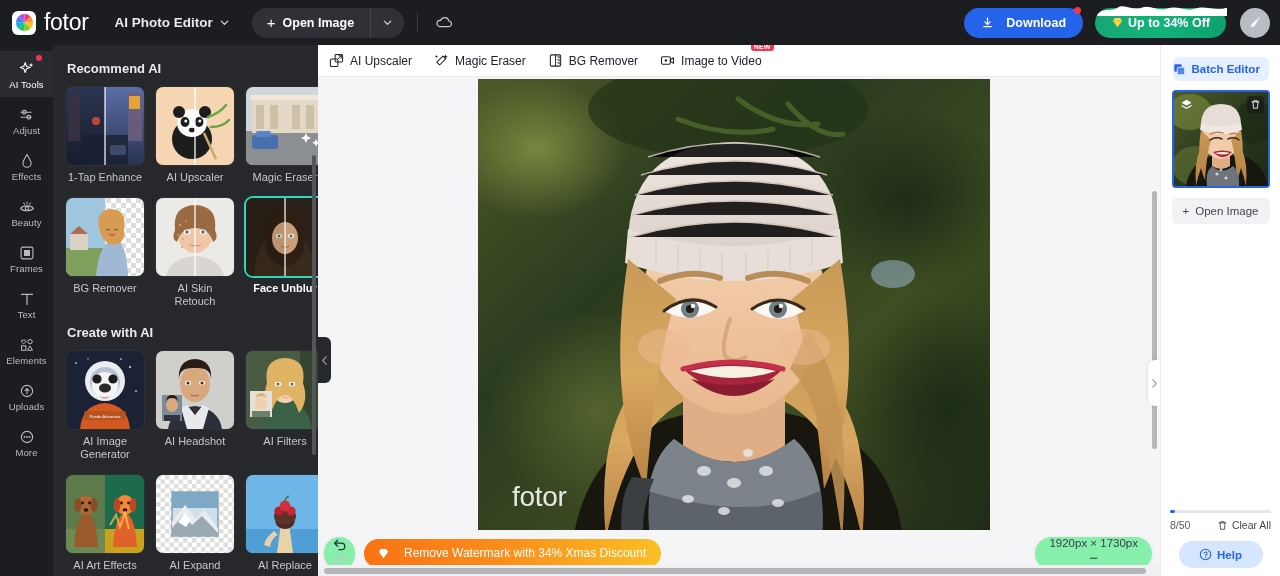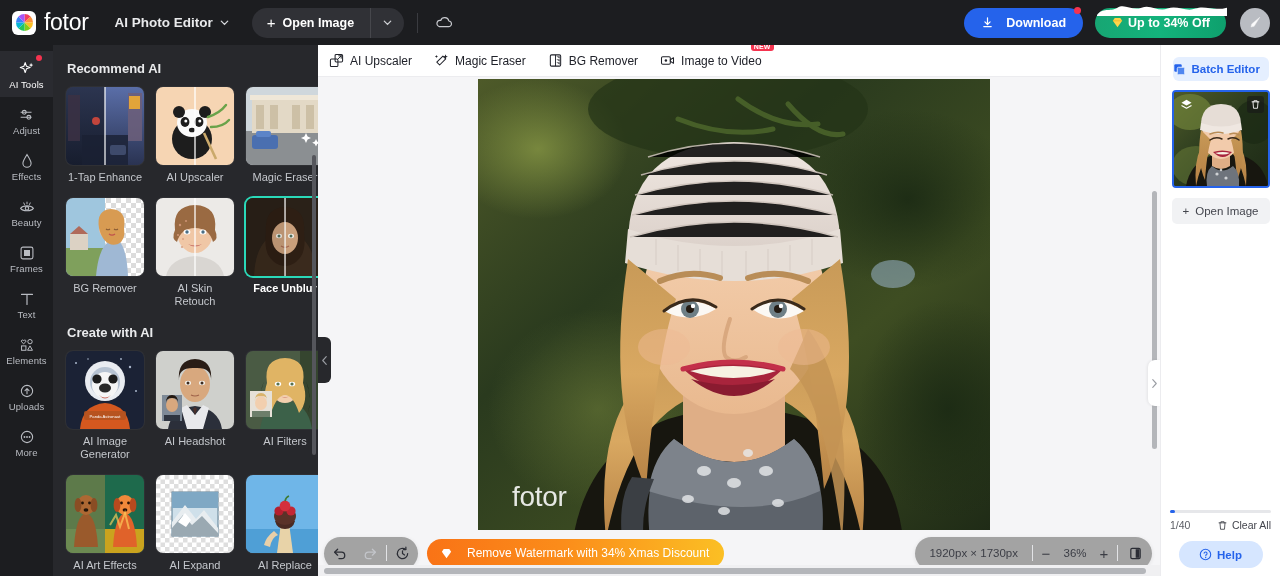--- a/index.html
+++ b/index.html
@@ -132,22 +132,23 @@
     border-radius: 7px 0 0 7px; display: flex; align-items: center; justify-content: center;
     color: #9a9da3; font-size: 10px; cursor: pointer; box-shadow: -1px 0 3px rgba(0,0,0,.07);
   }
 
   
   .bottom-bar {
     height: 46px; min-height: 46px; position: relative; display: flex; align-items: center;
     padding: 0 8px 0 6px; background: transparent;
   }
   .pill {
-    background: #a3a3a3; border-radius: 19px; height: 33px; display: flex; align-items: center;
+    background: #86efac; border-radius: 19px; height: 33px; display: flex; align-items: center;
     box-shadow: 0 1px 4px rgba(0,0,0,.09);
+    flex-direction: column;
   }
   .ibtn { width: 31px; height: 31px; display: flex; align-items: center; justify-content: center; cursor: pointer; color: #2b2d35; }
   .ibtn.dim { color: #c3c5ca; }
   .pill-div { width: 1px; height: 16px; background: #e2e3e6; }
   .watermark-btn {
     margin-left: 9px; height: 29px; border-radius: 16px; display: flex; align-items: center;
     gap: 14px; padding: 0 15px 0 13px; color: #fff; font-size: 12px; font-weight: 400; cursor: pointer;
     background: linear-gradient(90deg,#f97316 0%,#fb8c1a 45%,#fbbf24 100%);
     white-space: nowrap;
   }
@@ -976,21 +977,21 @@
       <div class="open-img-btn">
         <span>+</span>
         <span>Open Image</span>
       </div>
 
       <div class="right-bottom">
         <div class="prog-track">
           <div class="prog-fill"></div>
         </div>
         <div class="count-row">
-          <span class="count-txt">1/40</span>
+          <span class="count-txt">8/50</span>
           <span class="clear-all">
             <svg width="11" height="11" viewBox="0 0 14 14">
               <path d="M2.6 3.6 h8.8 M5 3.6 V2.2 h4 v1.4 M3.8 3.6 l.7 8.2 h5 l.7 -8.2" stroke="#43454d" stroke-width="1.1" fill="none" stroke-linecap="round" stroke-linejoin="round"></path>
             </svg>
             <span>Clear All</span>
           </span>
         </div>
         <div class="help-btn">
           <svg width="13" height="13" viewBox="0 0 14 14">
             <circle cx="7" cy="7" r="5.6" fill="none" stroke="#2563eb" stroke-width="1.2"></circle>

